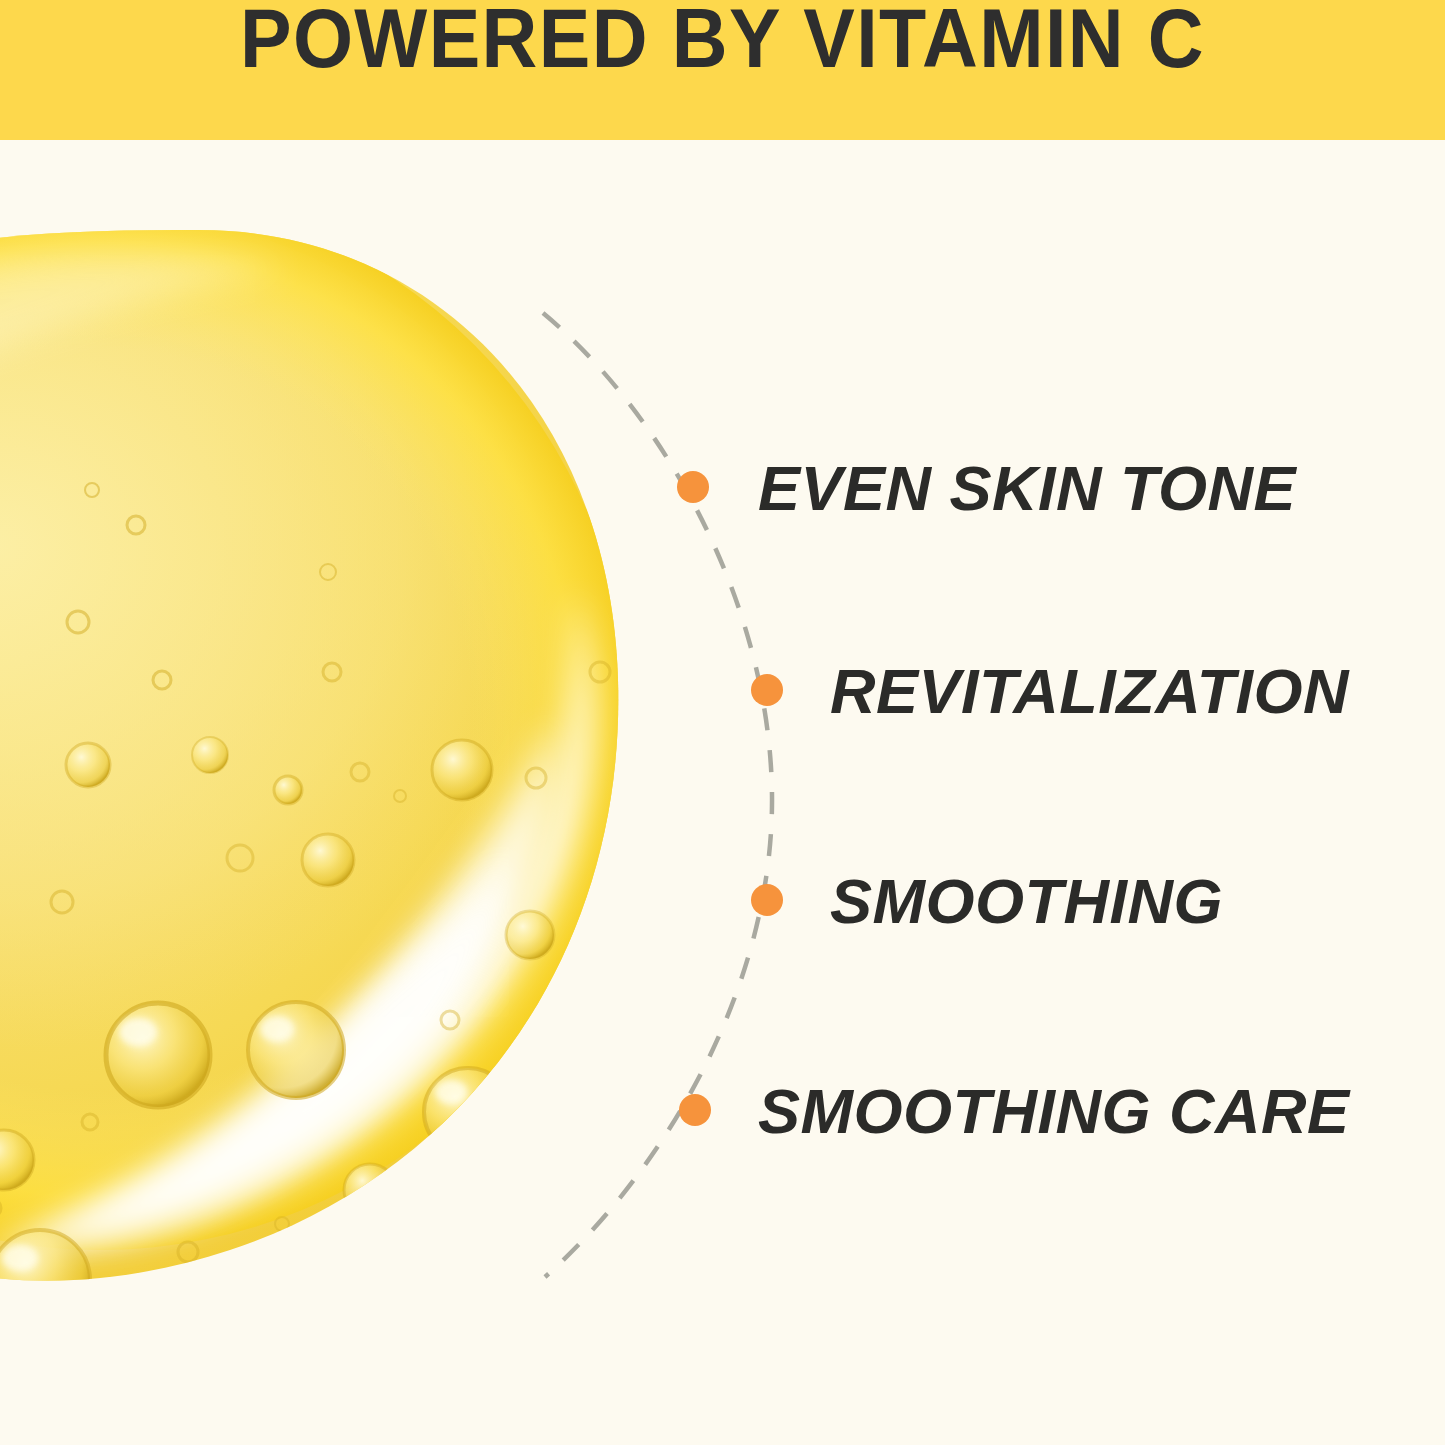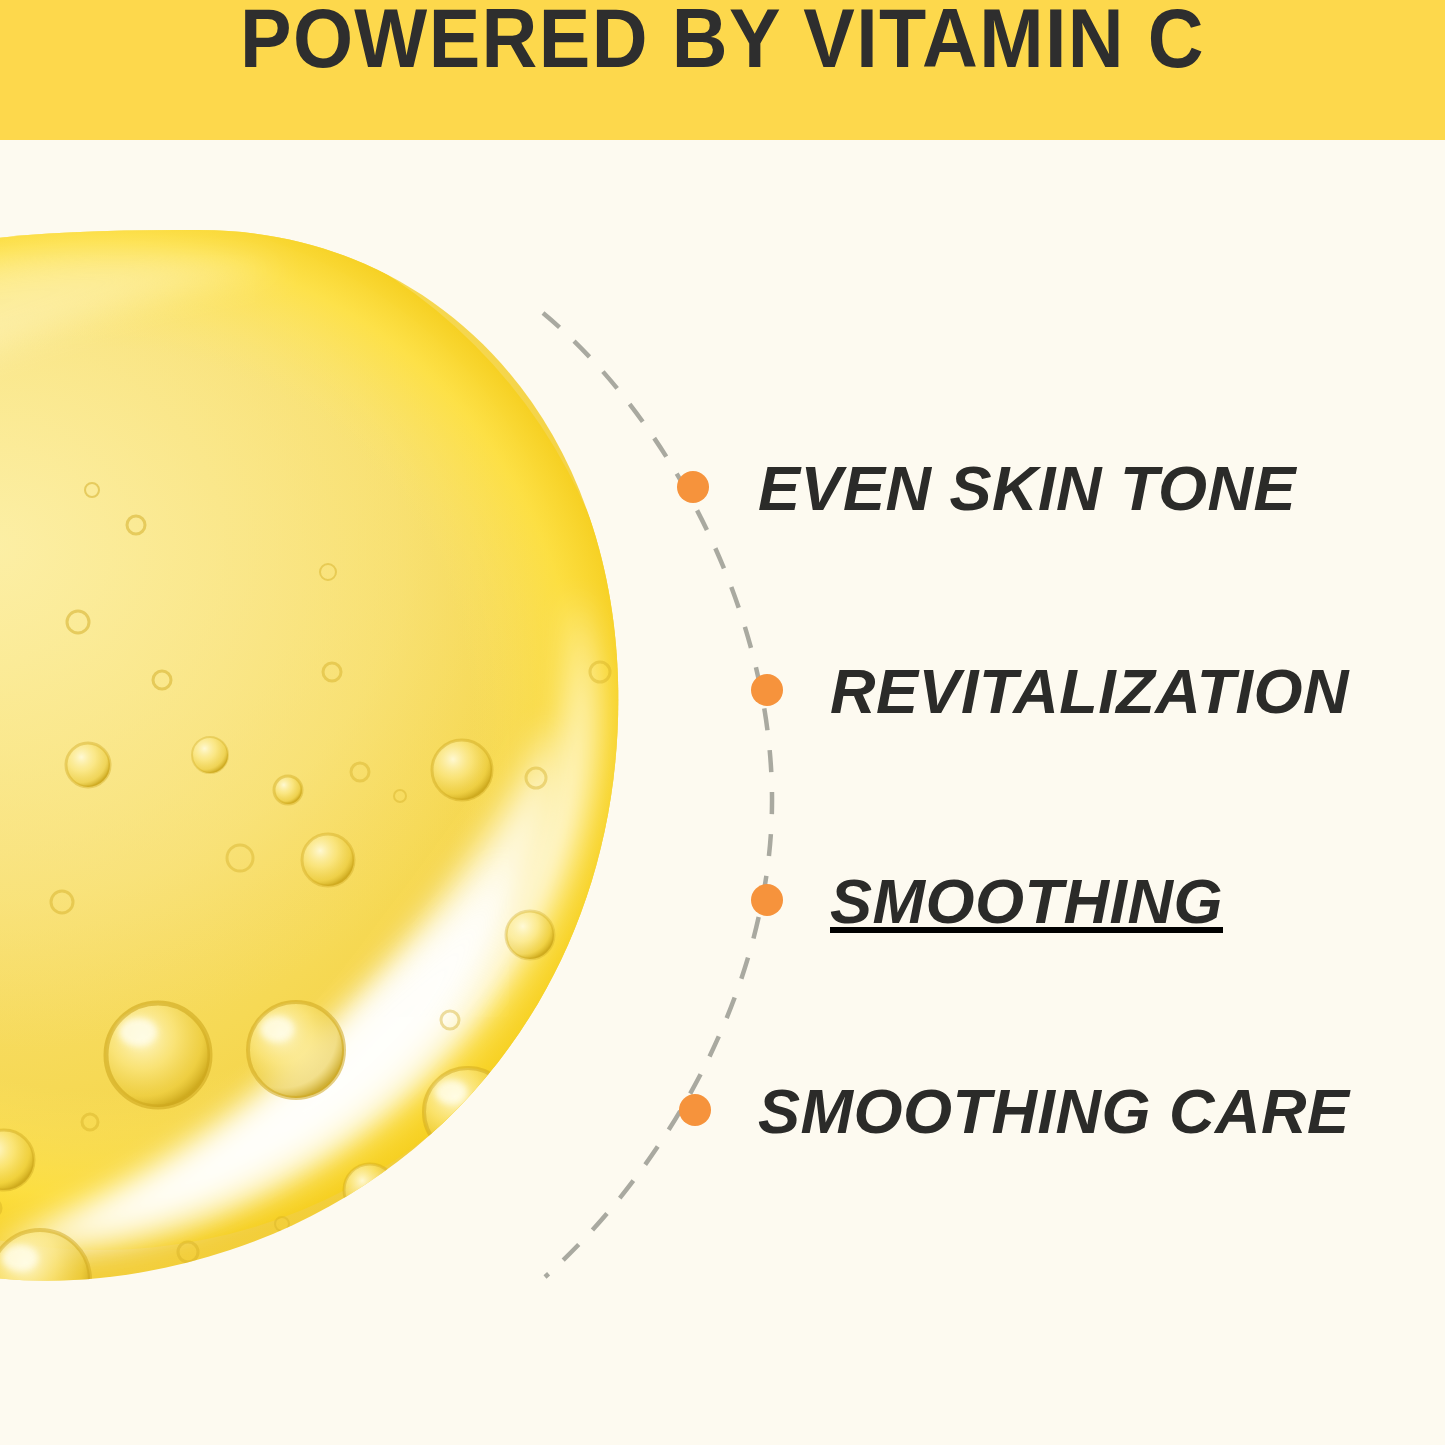--- a/index.html
+++ b/index.html
@@ -85,21 +85,21 @@
     font-weight: 700;
     font-style: italic;
     font-size: 63px;
     letter-spacing: 0.5px;
     color: #2B2B29;
     line-height: 1;
     white-space: nowrap;
   }
   #benefit-row-0 { left: 758px; top: 448px; }
   #benefit-row-1 { left: 830px; top: 651px; }
-  #benefit-row-2 { left: 830px; top: 861px; text-decoration: underline; }
+  #benefit-row-2 { left: 830px; top: 861px; }
   #benefit-row-3 { left: 758px; top: 1071px; }
 </style>
 </head>
 <body>
 
 <div id="stage">
 
   <div id="gel-blob-layer">
     <svg id="gel-blob-svg" viewBox="0 0 1060 1220" xmlns="http://www.w3.org/2000/svg">
       <defs>

